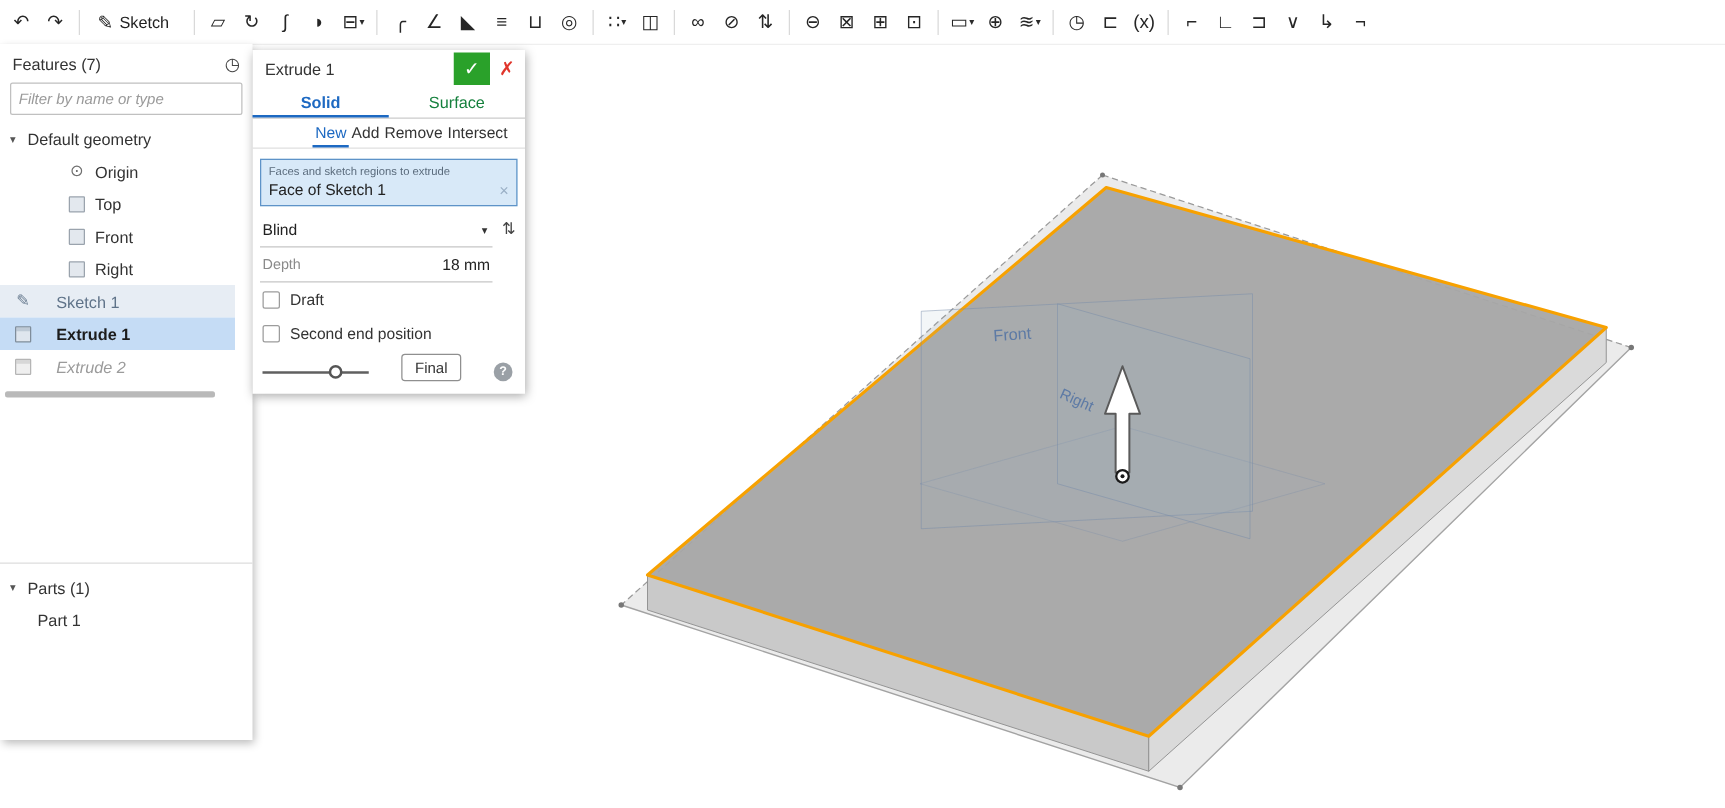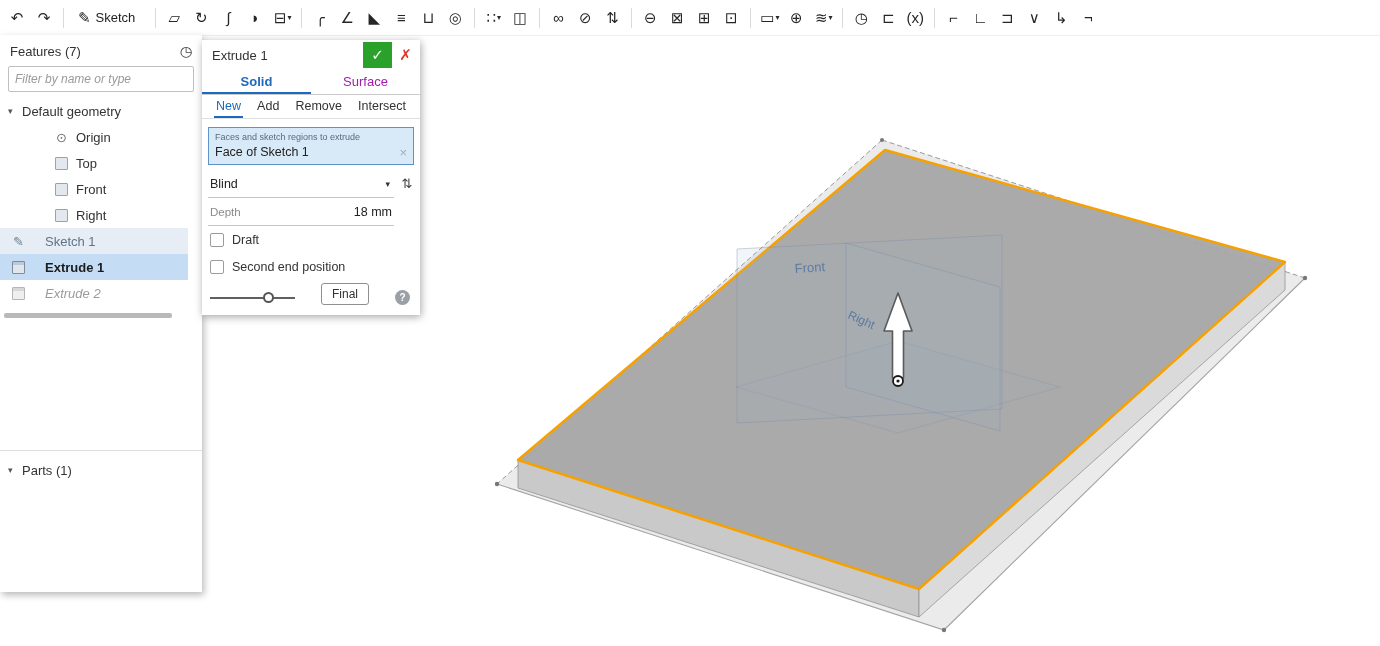--- a/index.html
+++ b/index.html
@@ -59,24 +59,24 @@
   
   .dialog{position:absolute;left:202px;top:40px;width:218px;background:#fff;
     box-shadow:1px 2px 8px rgba(0,0,0,.35);z-index:7}
   .dlg-header{display:flex;align-items:center;height:30px;padding-left:10px}
   .dlg-title{flex:1;font-size:13px;color:#333}
   .btn-commit{width:29px;height:26px;background:#2aa12a;color:#fff;display:flex;align-items:center;
     justify-content:center;font-size:15px;font-weight:bold;cursor:pointer}
   .btn-cancel{width:27px;height:26px;color:#e0352b;display:flex;align-items:center;justify-content:center;
     font-size:15px;font-weight:bold;cursor:pointer;margin-right:1px}
   .dlg-tabs{display:flex;border-bottom:1px solid #ccc}
-  .dtab{flex:1;text-align:center;font-size:13px;color:#a21caf;padding:4px 0 3px;cursor:pointer;
+  .dtab{flex:1;text-align:center;font-size:13px;color:#15803d;padding:4px 0 3px;cursor:pointer;
     border-bottom:2px solid transparent}
   .dtab.active{color:#1d69c2;border-bottom-color:#1d69c2;font-weight:bold}
-  .op-tabs{display:flex;justify-content:space-between;padding:0 12px;border-bottom:1px solid #e0e0e0}
+  .op-tabs{display:flex;justify-content:flex-end;padding:0 12px;border-bottom:1px solid #e0e0e0}
   .optab{font-size:12.5px;color:#333;padding:4px 2px 3px;cursor:pointer;border-bottom:2px solid transparent}
   .optab.active{color:#1d69c2;border-bottom-color:#1d69c2}
   .selbox{margin:8px 6px 6px;border:1px solid #5e93c8;background:#d8e9f8;padding:4px 6px 5px;
     position:relative;cursor:pointer}
   .selbox .cap{font-size:9px;color:#5a6b7c}
   .selbox .val{font-size:12.5px;color:#222;margin-top:3px}
   .selbox .clear{position:absolute;right:6px;bottom:4px;font-size:13px;color:#9ab0c6;cursor:pointer}
   .ddrow{display:flex;margin:2px 0 0 6px}
   .dropdown{flex:1;display:flex;align-items:center;height:26px;border-bottom:1px solid #c6c6c6;cursor:pointer}
   .dropdown .dval{flex:1;font-size:12.5px;color:#222;padding-left:2px}
@@ -461,20 +461,26 @@
       </div>
 
     <div class="rollback-bar"></div>
   </div>
 
   <div class="parts">
     <div class="row group">
       <span class="chev">▾</span>
       <span>Parts (1)</span>
     </div>
+    <div>
+
+        <div class="row part-row">
+          <span>Part 1</span>
+        </div>
+      </div>
   </div>
 </div>
 
 <div class="dialog">
   <div class="dlg-header">
     <span class="dlg-title">Extrude 1</span>
     <span class="btn-commit">
       <span>✓</span>
     </span>
     <span class="btn-cancel">

